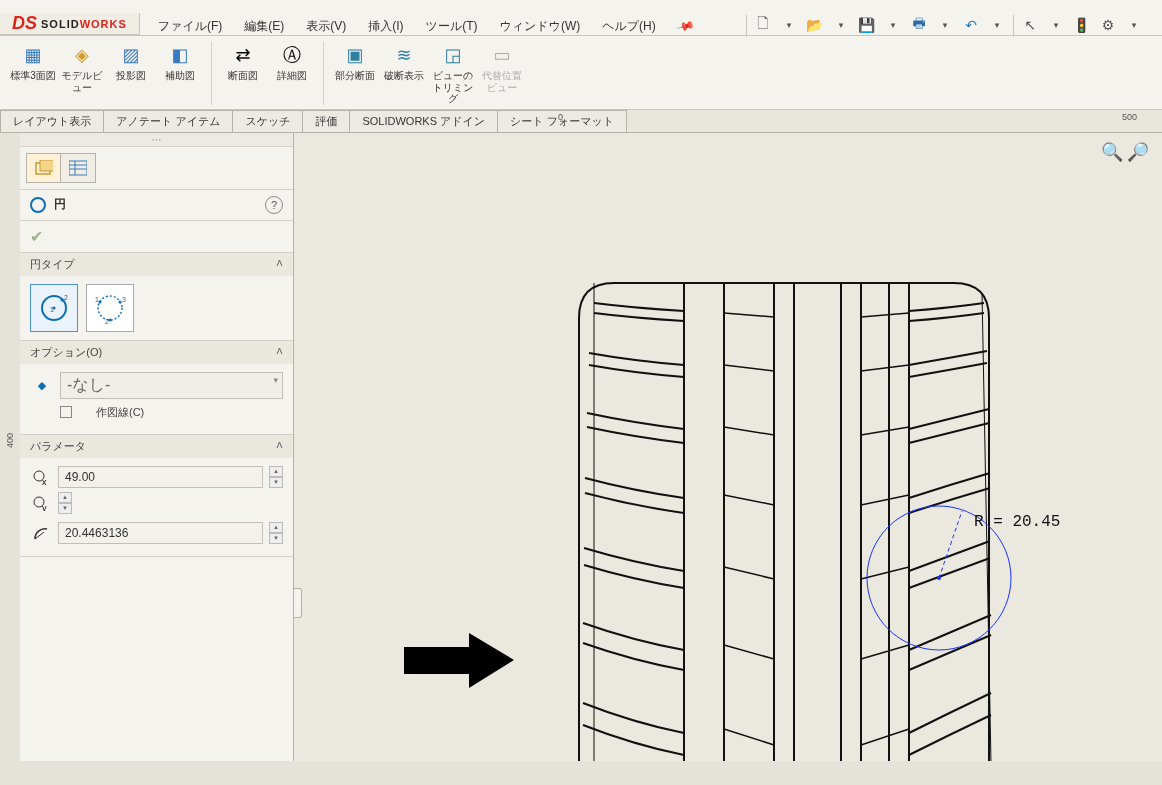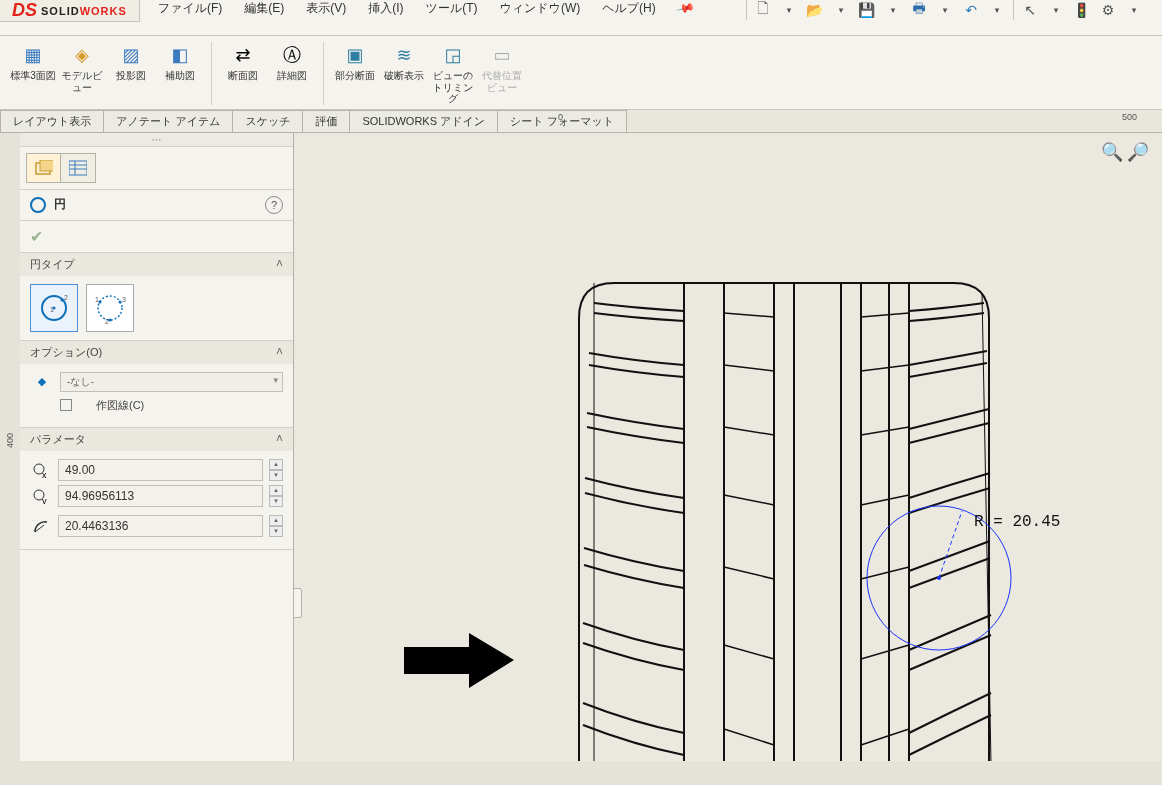--- a/index.html
+++ b/index.html
@@ -1,17 +1,17 @@
 <!DOCTYPE html>
 <html><head>
 <meta charset="utf-8">
 <style>
 * { box-sizing: border-box; margin: 0; padding: 0; font-family: "Segoe UI", Meiryo, sans-serif; }
 body { background: #e5e2d9; width: 1162px; height: 785px; overflow: hidden; }
-.menubar { height: 36px; background: #f5f3ed; display: flex; align-items: flex-start; border-bottom: 1px solid #c8c5bd; }
+.menubar { height: 36px; background: #f5f3ed; display: flex; align-items: flex-end; border-bottom: 1px solid #c8c5bd; }
 .logo-tab { display: flex; align-items: center; padding: 0 12px; border: 1px solid #c8c5bd; border-top: none; border-left: none; background: #f0ede5; }
 .logo-ds { color: #e2231a; font-weight: bold; font-style: italic; font-size: 18px; margin-right: 4px; }
 .logo-text { font-family: Arial; font-size: 11px; letter-spacing: 1px; }
 .logo-text .bold { font-weight: bold; color: #222; }
 .logo-text .red { font-weight: bold; color: #e2231a; }
 .menus { display: flex; align-items: center; padding-left: 18px; gap: 22px; }
 .menus span { font-size: 12px; color: #333; cursor: default; }
 .menubar-right { margin-left: auto; display: flex; align-items: center; gap: 6px; padding-right: 18px; }
 .qa-icon { width: 20px; height: 20px; display: inline-flex; align-items: center; justify-content: center; font-size: 14px; color: #555; }
 .qa-sep { width: 1px; height: 20px; background: #c8c5bd; }
@@ -43,21 +43,21 @@
 .pm-confirm .check { color: #9bb58f; font-size: 16px; }
 .pm-section { border-bottom: 1px solid #d2d0c8; }
 .pm-section-head { display: flex; align-items: flex-start; background: #eae7de; padding: 4px 10px; font-size: 11px; color: #444; }
 .pm-section-head .chev { margin-left: auto; color: #666; font-size: 12px; }
 .pm-section-body { padding: 8px 10px; }
 .type-opts { display: flex; gap: 8px; }
 .type-opt { width: 48px; height: 48px; border: 1px solid #aaa; background: #fff; display: flex; align-items: center; justify-content: center; }
 .type-opt.selected { border: 1px solid #4a90d9; background: #eaf2fb; }
 .opt-row { display: flex; align-items: center; gap: 6px; margin-bottom: 6px; font-size: 11px; color: #444; }
 .opt-row .lic { width: 24px; text-align: center; color: #0d6fb8; }
-.sel { flex: 1; background: #f0eee7; border: 1px solid #c2bfb7; padding: 2px 6px; font-size: 10px; color: #666; position: relative; }
+.sel { flex: 1; background: #f0eee7; border: 1px solid #c2bfb7; padding: 2px 6px; font-size: 16px; color: #666; position: relative; }
 .sel::after { content: "▾"; position: absolute; right: 4px; top: 2px; font-size: 9px; color: #888; }
 .chk { width: 12px; height: 12px; border: 1px solid #888; display: inline-block; }
 .param-row { display: flex; align-items: center; gap: 6px; margin-bottom: 4px; }
 .param-row .pic { width: 22px; height: 18px; display: flex; align-items: center; justify-content: center; font-size: 13px; color: #333; }
 .param-input { flex: 1; background: #f3f1ea; border: 1px solid #c2bfb7; padding: 3px 6px; font-size: 12px; color: #333; }
 .spinner { width: 14px; height: 22px; display: flex; flex-direction: column; }
 .spinner div { flex: 1; border: 1px solid #bbb; background: #eee; font-size: 7px; display: flex; align-items: center; justify-content: center; color: #666; }
 .canvas { flex: 1; background: #eae8df; position: relative; overflow: hidden; }
 .canvas .notch { position: absolute; left: -2px; top: 455px; width: 10px; height: 30px; background: #f5f3ed; border: 1px solid #b5b2a9; border-left: none; border-radius: 0 3px 3px 0; }
 .canvas-svg { position: absolute; left: 0; top: 0; }
@@ -269,21 +269,20 @@
               <div>▾</div>
             </span>
         </div>
         <div class="param-row">
           <span class="pic">
               <svg width="18" height="16">
                 <circle cx="7" cy="7" r="5" fill="none" stroke="#333"></circle>
                 <text x="10" y="16" font-size="9">y</text>
               </svg>
             </span>
-          <input class="param-input" value="94.96956113" style="">
           <span class="spinner">
               <div>▴</div>
               <div>▾</div>
             </span>
         </div>
         <div class="param-row" style="margin-top:8px;">
           <span class="pic">
               <svg width="18" height="16">
                 <path d="M3 14 A10 10 0 0 1 15 4" fill="none" stroke="#333" stroke-width="1.5"></path>
                 <line x1="3" y1="14" x2="12" y2="7" stroke="#333"></line>

